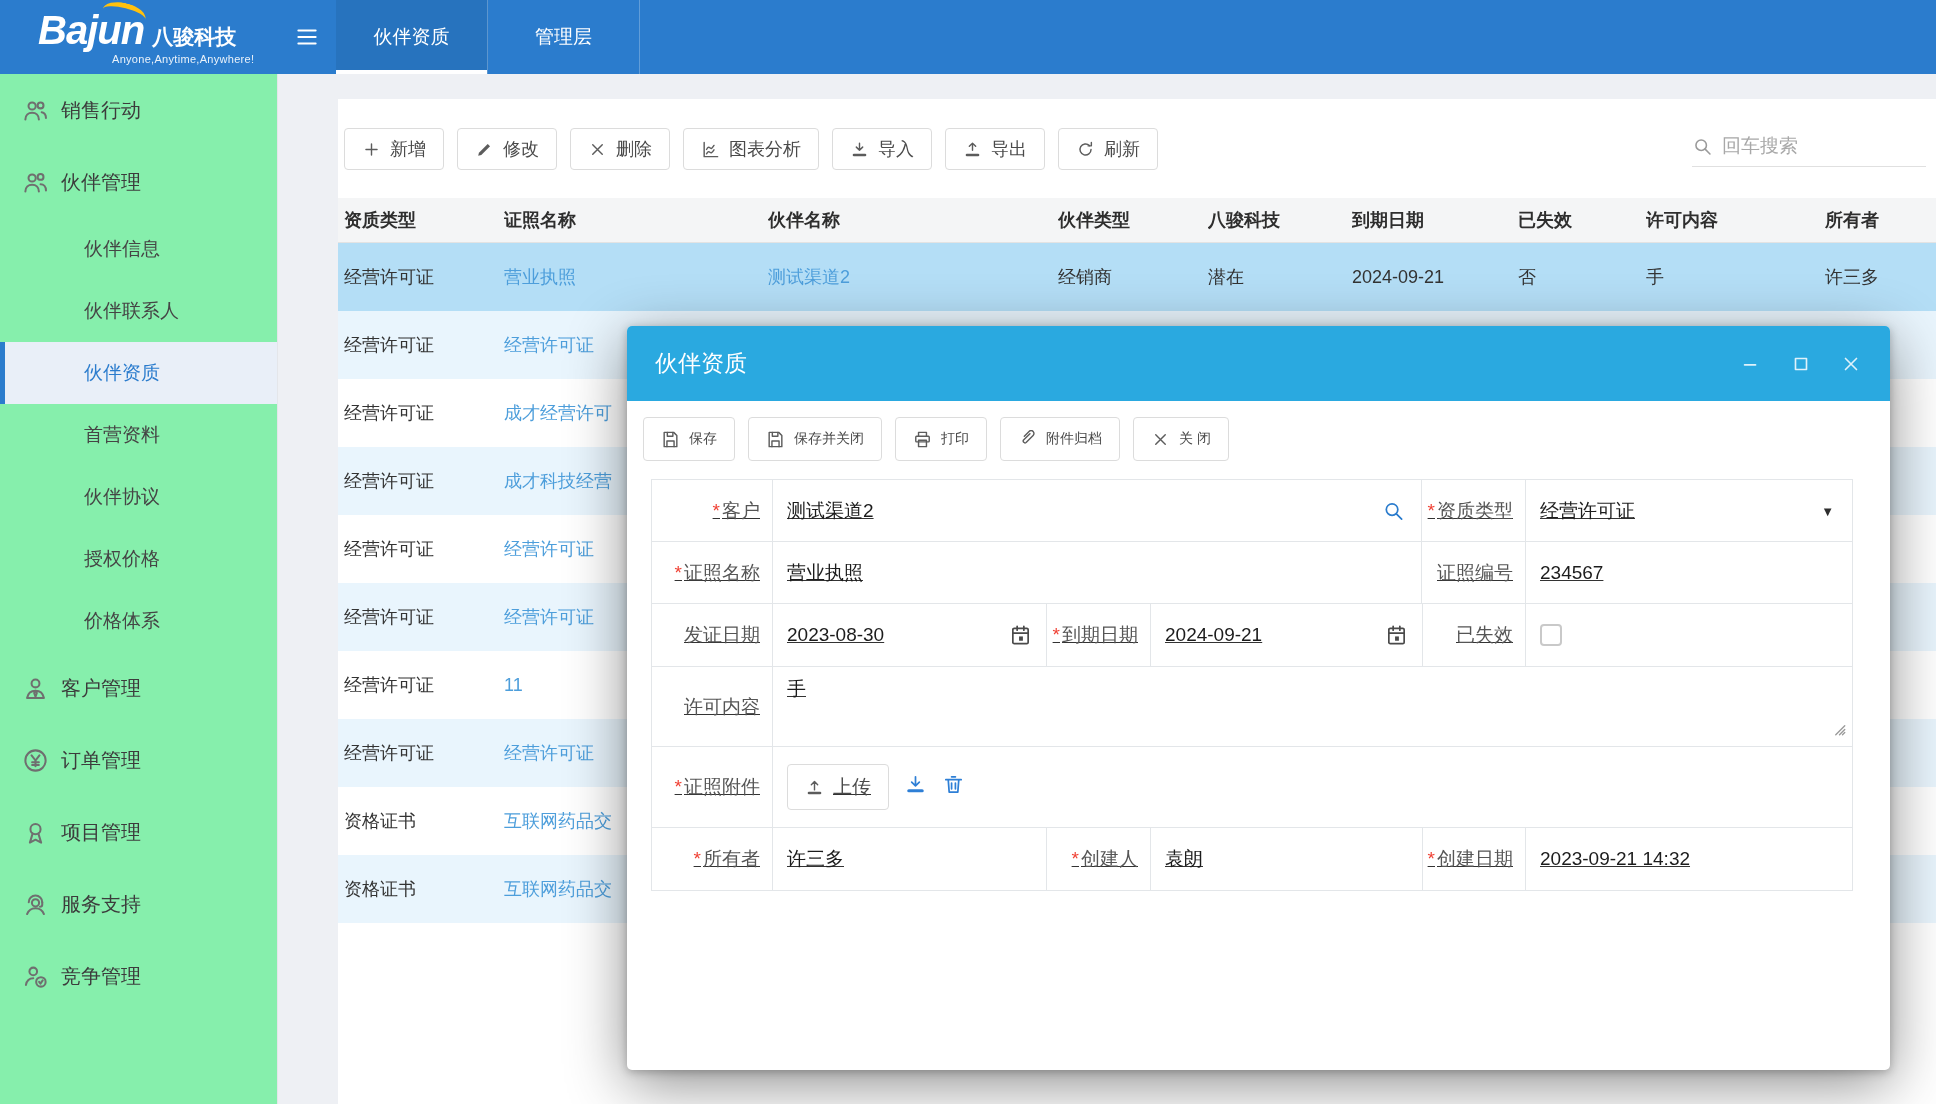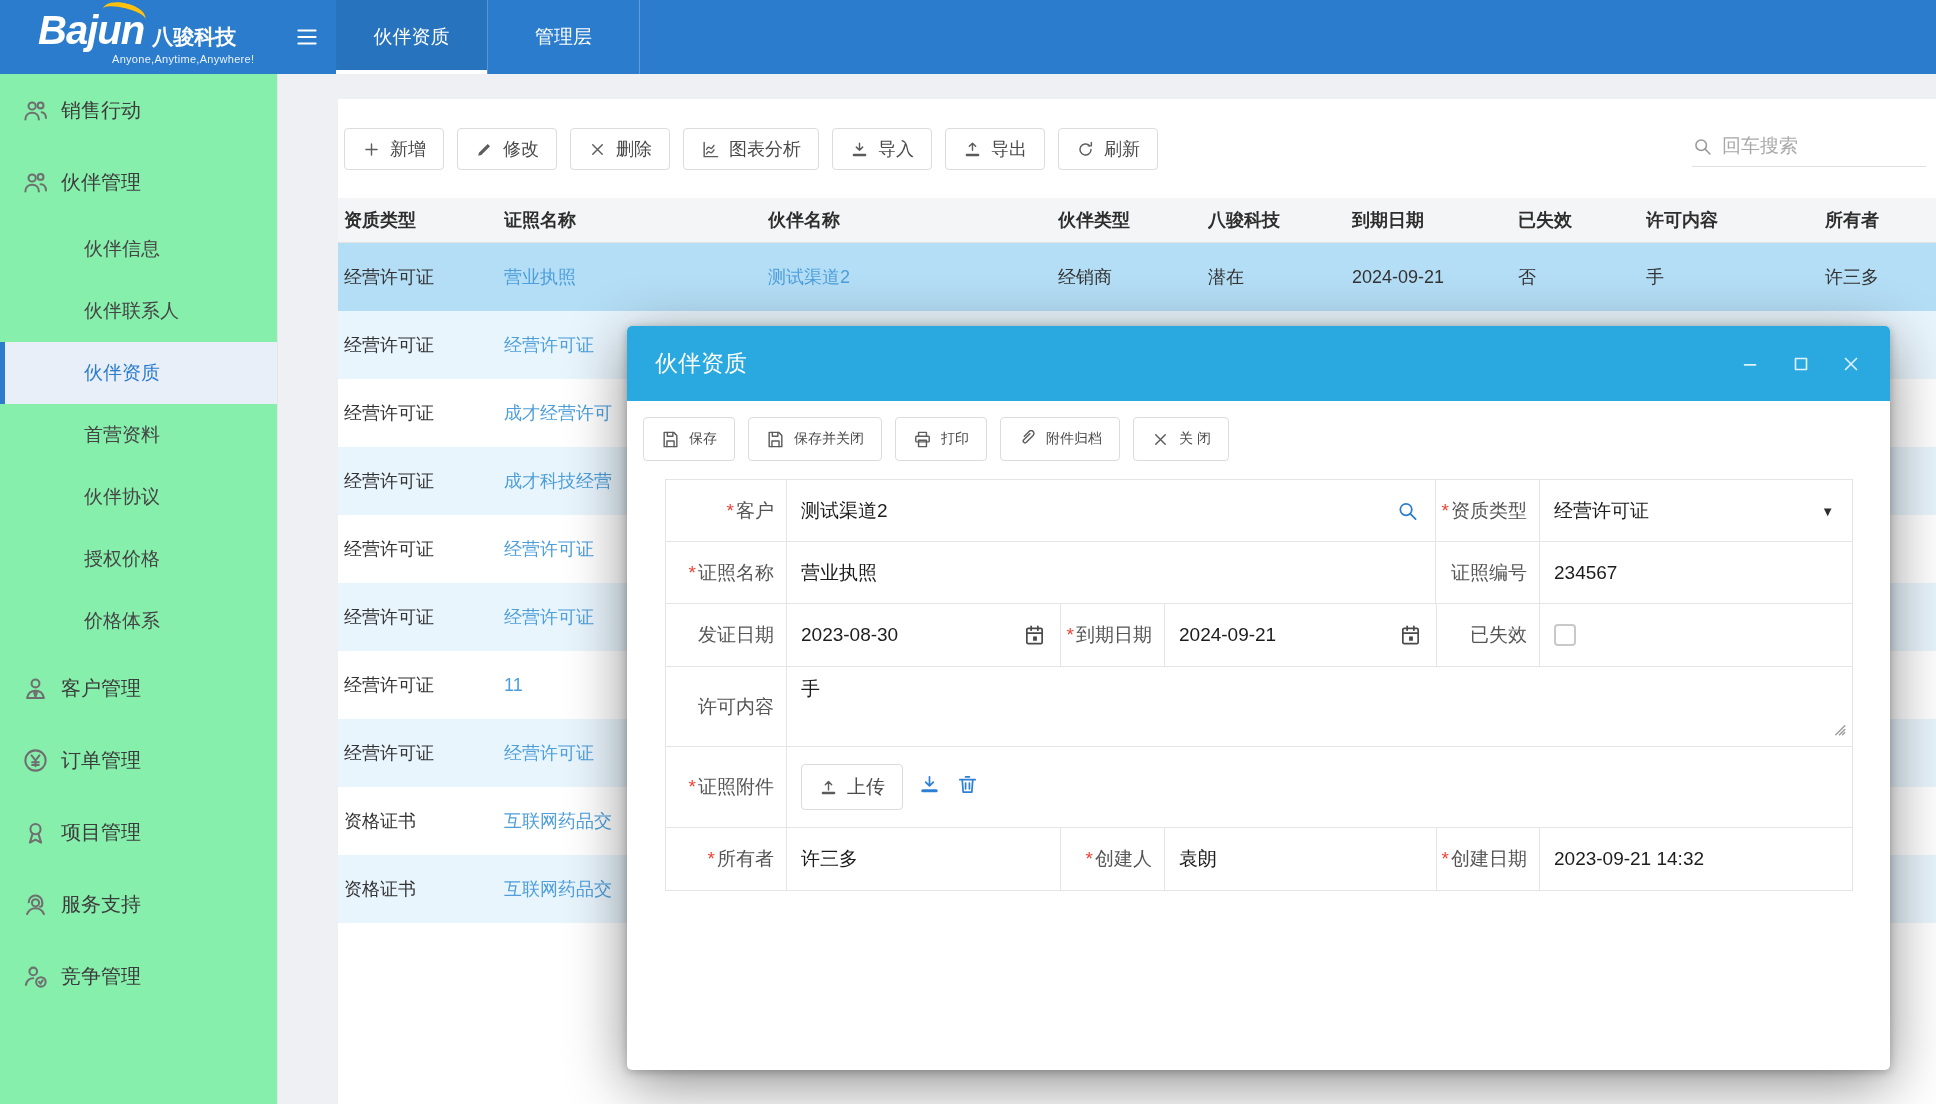--- a/index.html
+++ b/index.html
@@ -72,21 +72,21 @@
     border-radius:5px; box-shadow:0 14px 60px rgba(0,0,0,.45), 0 2px 10px rgba(0,0,0,.25); z-index:40; overflow:hidden; }
   .dlg-titlebar { height:75px; background:var(--dialog-blue,#2aa9e0); display:flex; align-items:center;
     padding:0 28px; color:#fff; }
   .dlg-title { font-size:23px; flex:1; }
   .dlg-controls { display:flex; align-items:center; gap:28px; }
   .dlg-ctl { color:rgba(255,255,255,.85); cursor:pointer; }
   .dlg-ctl svg { width:22px; height:22px; }
   .dlg-toolbar { display:flex; gap:13px; padding:16px 0 0 16px; }
   .dlg-toolbar .btn { height:44px; font-size:14px; }
 
-  .dlg-form { position:absolute; left:38px; right:37px; top:153px; border:1px solid #e3e6e9; }
+  .dlg-form { position:absolute; left:24px; right:37px; top:153px; border:1px solid #e3e6e9;text-decoration:underline; }
   .frow { display:flex; border-bottom:1px solid #e3e6e9; }
   .frow:last-child { border-bottom:none; }
   .fcell { display:flex; align-items:center; border-right:1px solid #e3e6e9; font-size:19px; position:relative; }
   .fcell.last { border-right:none; flex:1; }
   .fcell.lbl { justify-content:flex-end; padding-right:12px; color:#555; text-align:right; }
   .fcell.req::before { content:"*"; color:#f04134; margin-right:2px; }
   .fcell.fld { padding-left:14px; color:#1c1c1c; }
   .h62{height:62px} .h63{height:63px} .h80{height:80px} .h81{height:81px}
   .w120{width:121px} .w649{width:649px} .w104{width:104px} .w274{width:274px} .w272{width:272px} .w103{width:103px}
   .fcell.top { align-items:flex-start; padding-top:9px; }

